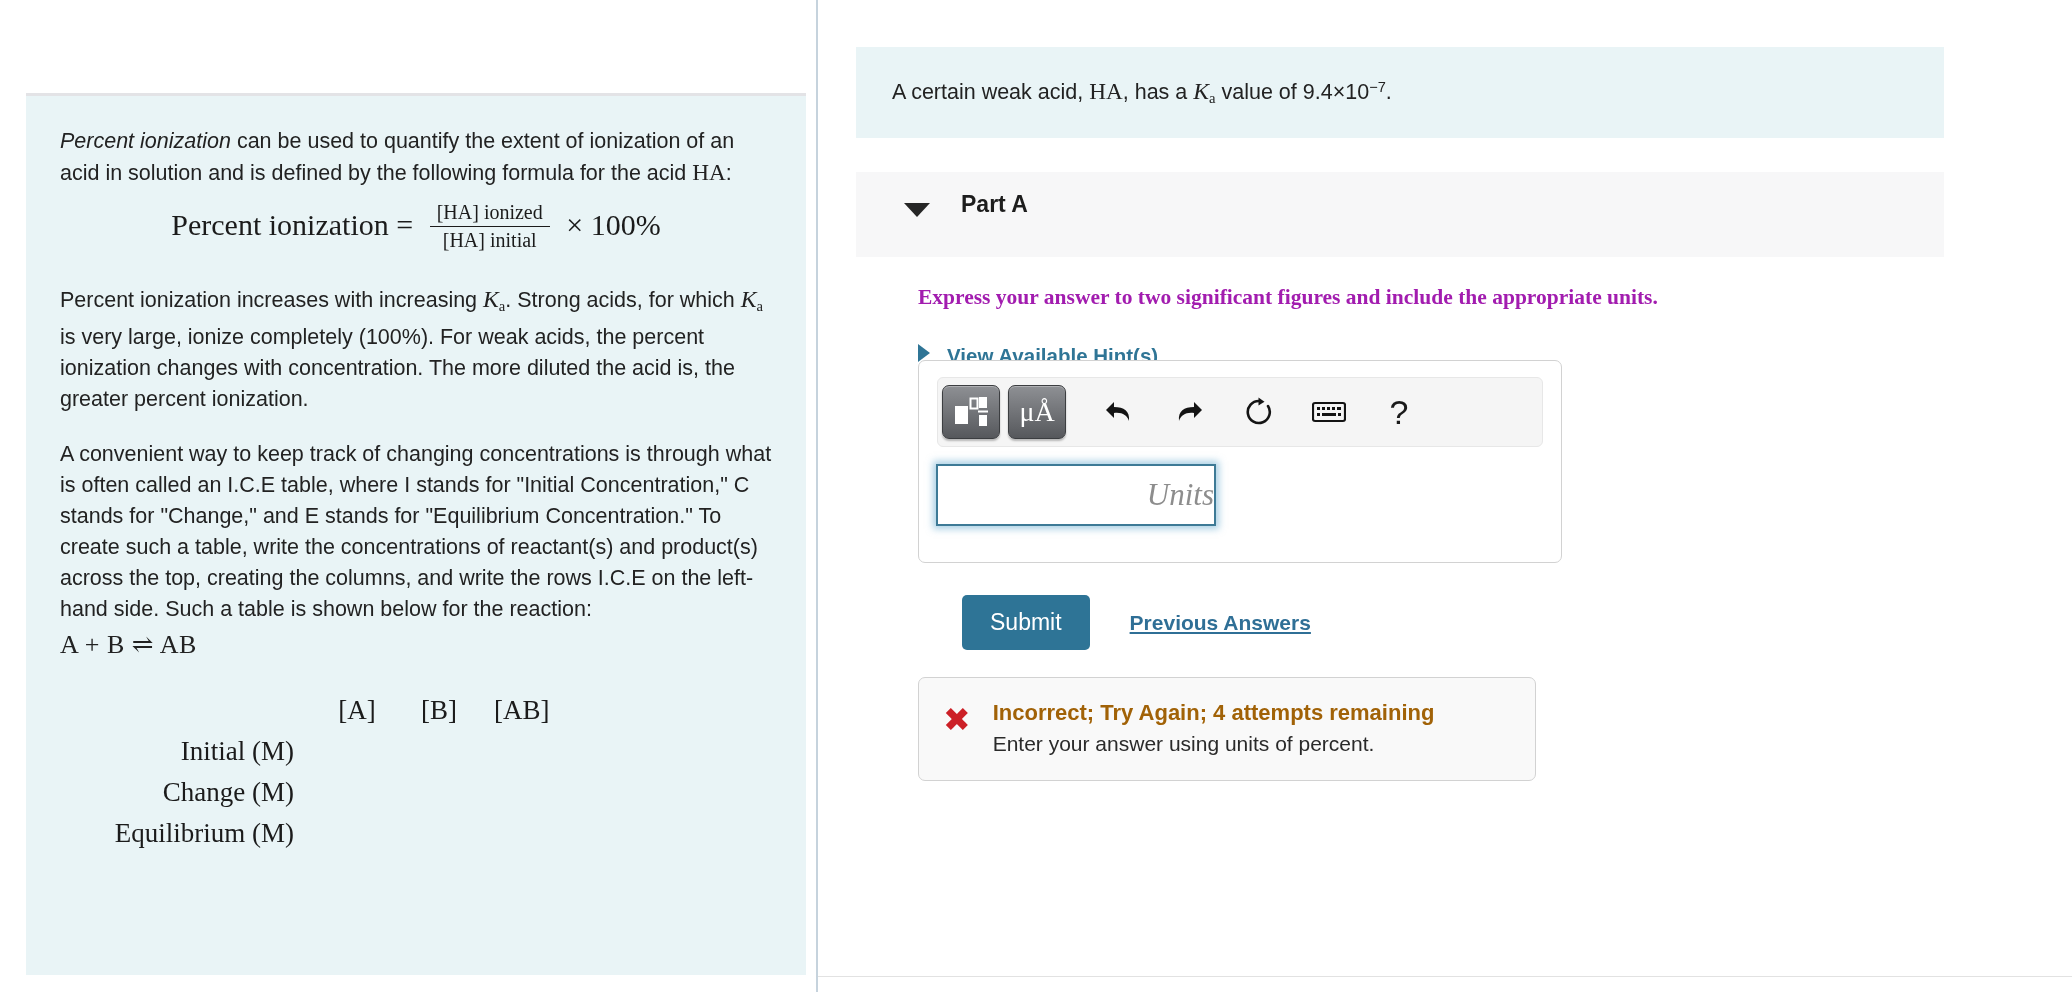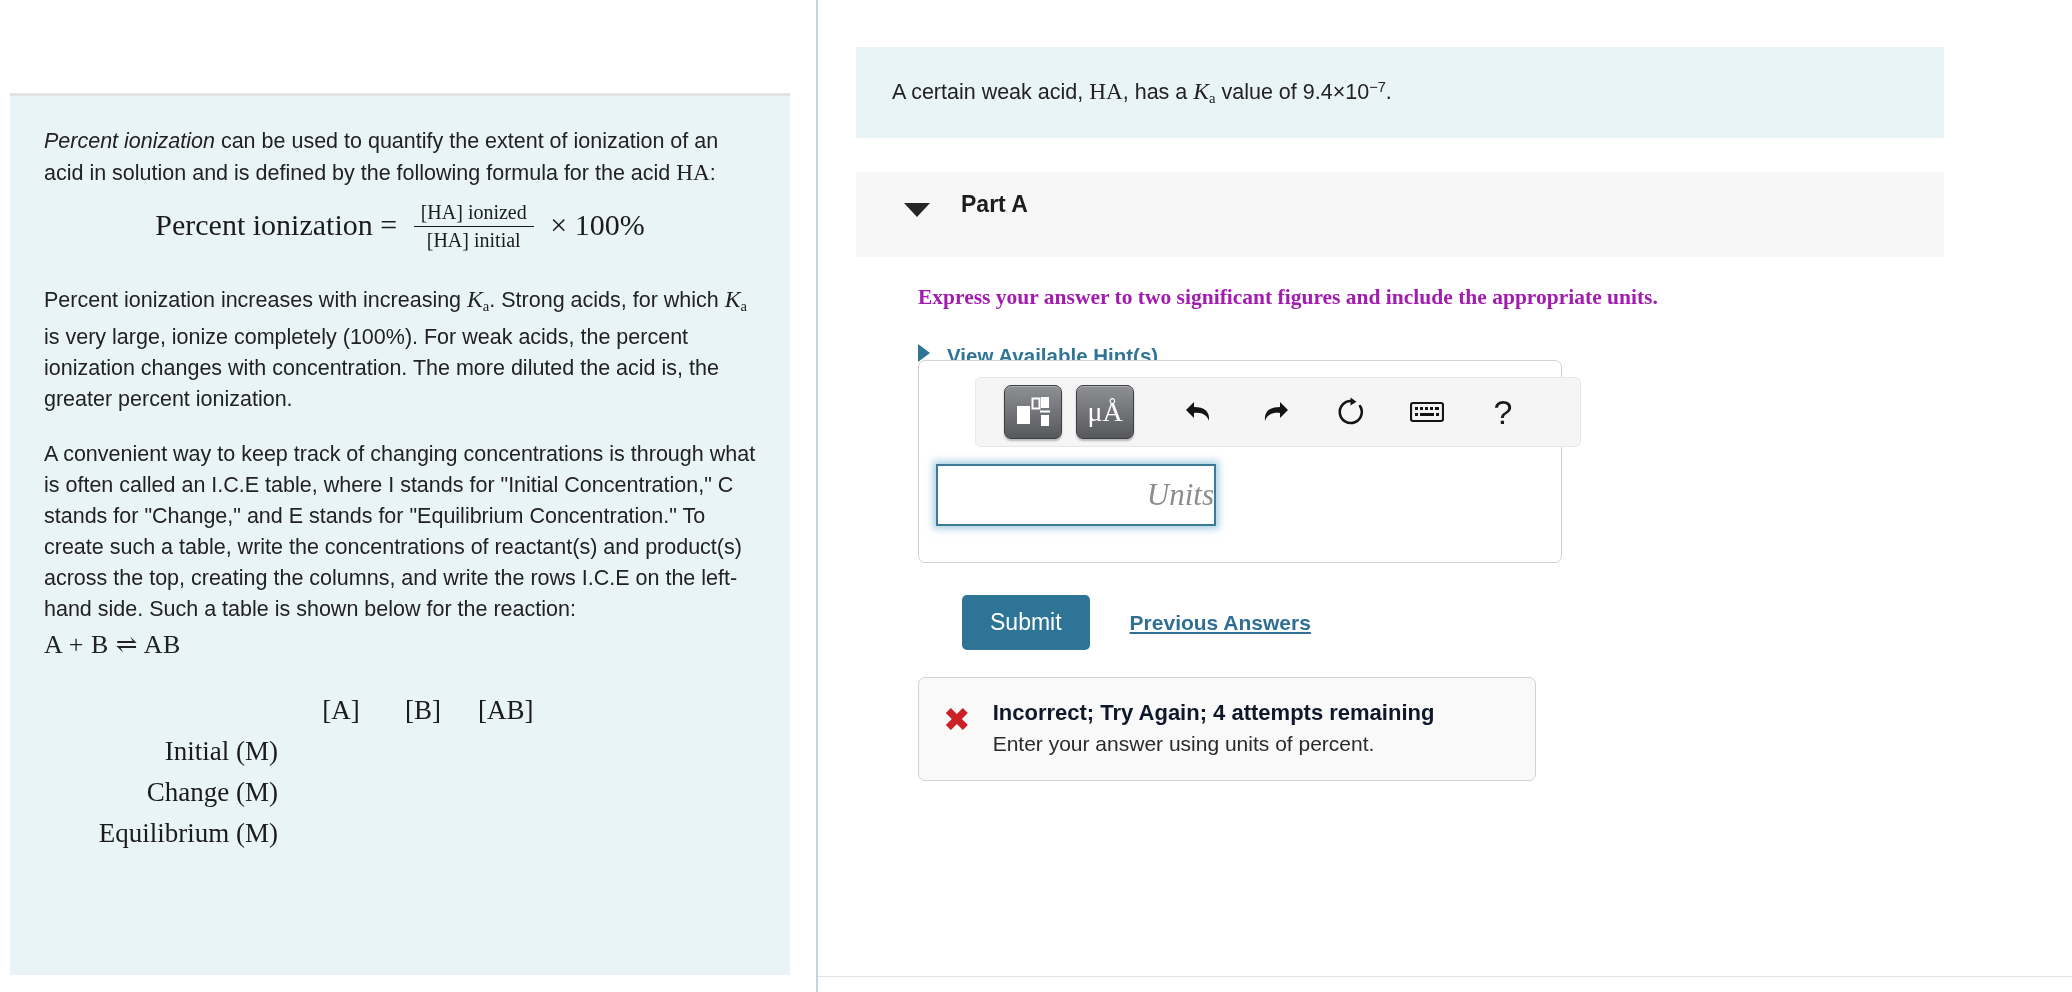--- a/index.html
+++ b/index.html
@@ -27,21 +27,21 @@
     left: 816px;
     top: 0;
     width: 2px;
     height: 992px;
     background: #c6d3dd;
   }
 
   
   .left-pane {
     position: absolute;
-    left: 0;
+    left: 16px;
     top: 0;
     width: 816px;
     height: 992px;
     background: #ffffff;
     overflow: hidden;
   }
   .intro-card {
     position: absolute;
     left: 10px;
     top: 93px;
@@ -241,23 +241,22 @@
   }
   .mathbar {
     width: 100%;
     height: 70px;
     background: #f5f5f5;
     border: 1px solid #e7e7e7;
     border-radius: 6px;
     box-sizing: border-box;
     display: flex;
     align-items: center;
-    padding: 0 28px;
-    gap: 14px;
-    margin-left: 38px;
+    padding: 0 4px;
+    gap: 8px;
   }
   .tool-btn {
     width: 56px;
     height: 52px;
     border-radius: 7px;
     background: linear-gradient(to bottom, #8e9094, #56585c);
     border: 1px solid #3c3e41;
     box-shadow: 0 1px 0 rgba(255,255,255,.3) inset, 0 2px 2px rgba(0,0,0,.25);
     display: flex;
     align-items: center;
@@ -362,21 +361,21 @@
     font-size: 33px;
     font-weight: bold;
     line-height: 1;
     margin-right: 22px;
     margin-top: 3px;
     font-family: "DejaVu Sans", sans-serif;
   }
   .fb-title {
     font-size: 22px;
     font-weight: bold;
-    color: #0f172a;
+    color: #a16207;
     margin: 0 0 6px 0;
   }
   .fb-sub {
     font-size: 21px;
     color: #2a2a2a;
     margin: 0;
   }
 
   .bottom-rule {
     position: absolute;

